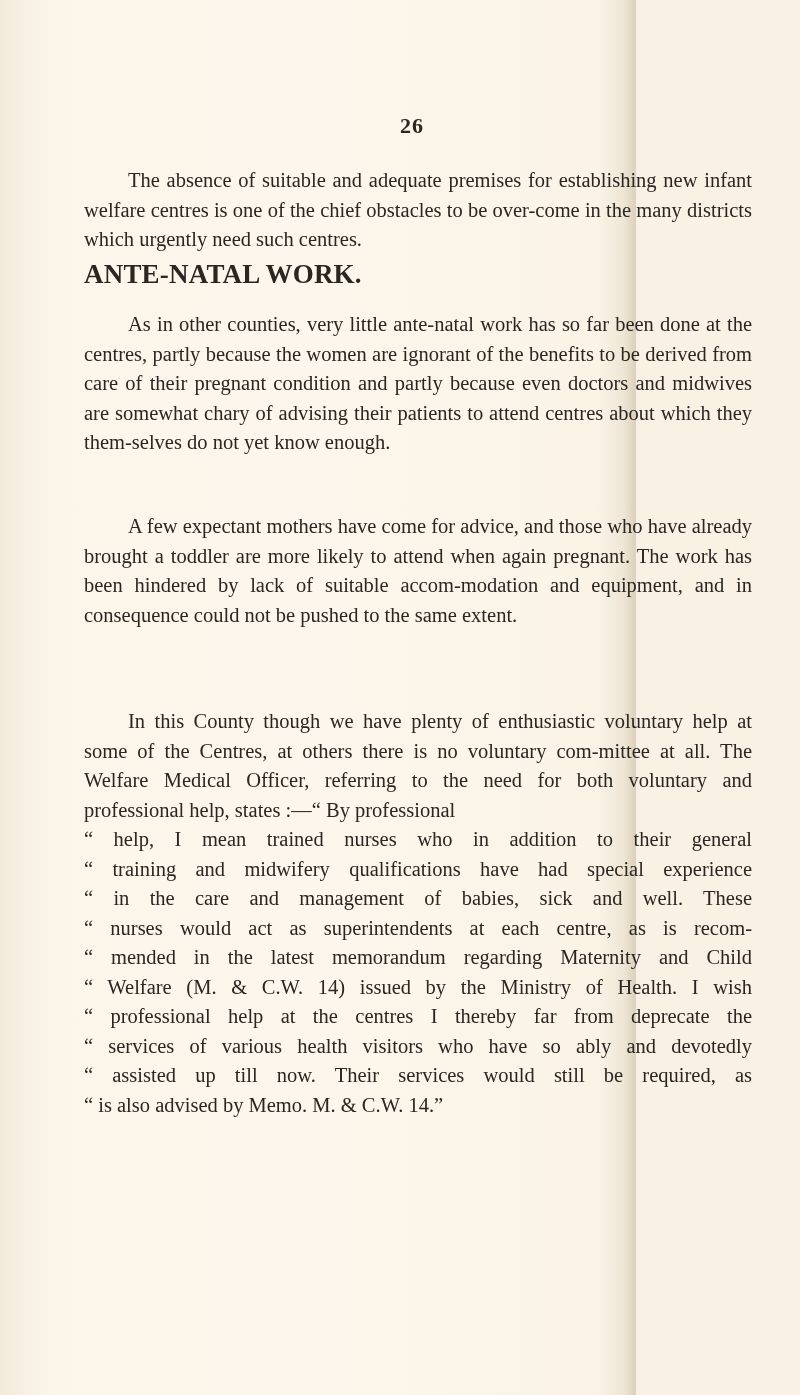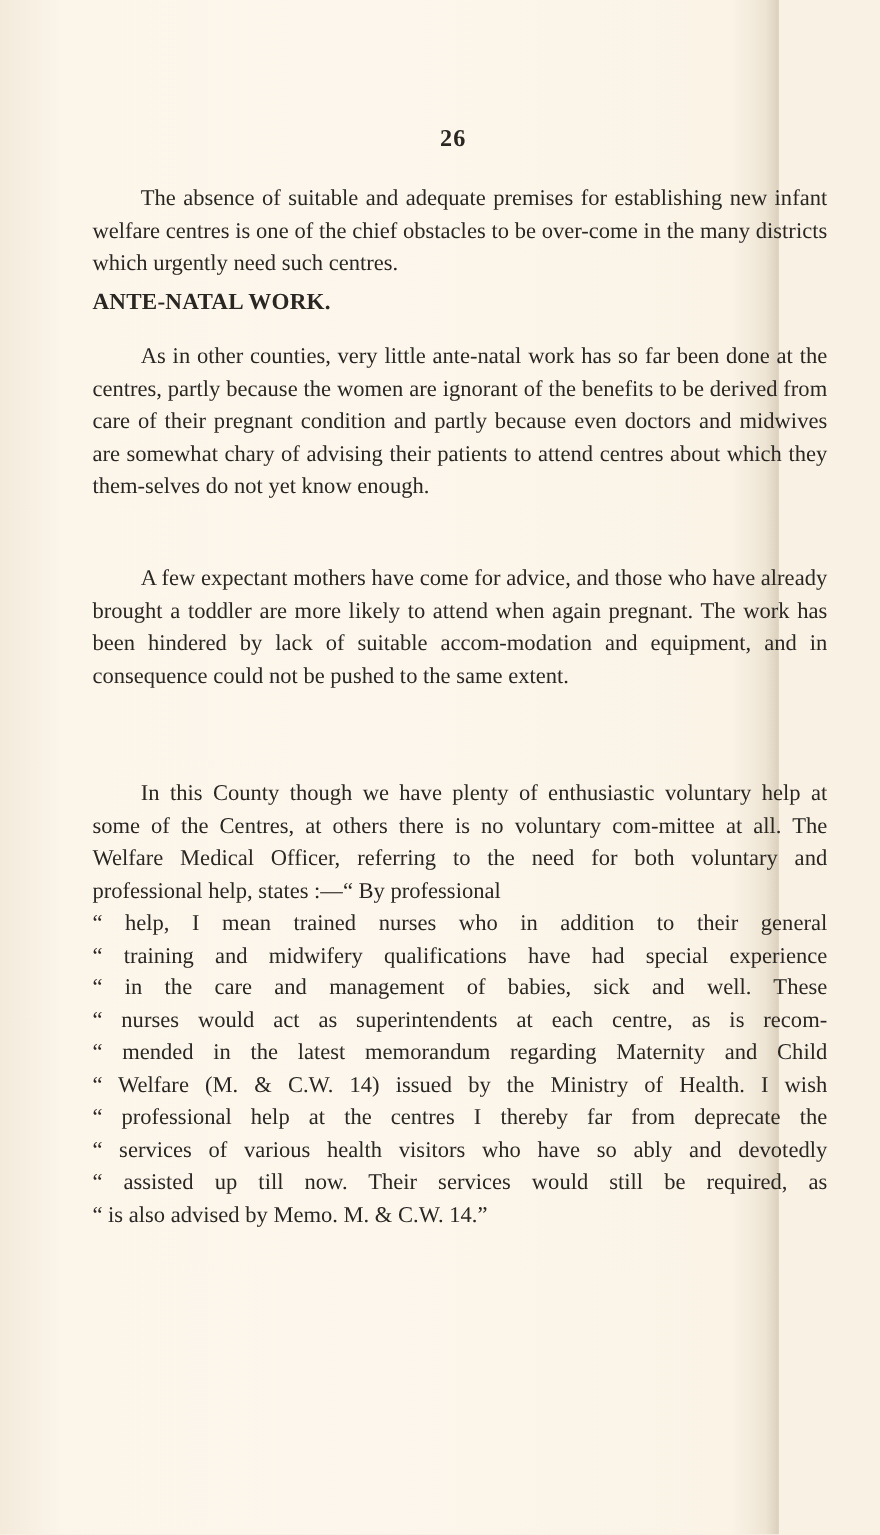--- a/index.html
+++ b/index.html
@@ -11,21 +11,21 @@
       height: 1395px;
       background: #f8f1e4;
       position: relative;
       overflow: hidden;
       font-family: "Liberation Serif", "DejaVu Serif", serif;
       color: #2a2622;
     }
     .page {
       position: absolute;
       left: 0; top: 0;
-      width: 708px;
+      width: 636px;
       height: 1395px;
       background: linear-gradient(90deg, #f3eadb 0%, #fbf5ea 8%, #fcf6ec 50%, #faf3e6 94%, #e9dfcd 100%);
     }
     .right-edge {
       position: absolute;
       right: 0; top: 0;
       width: 12px;
       height: 1395px;
       background: linear-gradient(90deg, rgba(0,0,0,0) 0%, rgba(120,100,70,0.12) 100%);
     }
@@ -51,21 +51,21 @@
     }
     .para {
       margin: 0;
       text-indent: 44px;
     }
     .para.no-indent {
       text-indent: 0;
     }
     .heading {
       margin: 0;
-      font-size: 21px;
+      font-size: 27px;
       letter-spacing: 0.2px;
     }
     .quote-line {
       display: block;
       text-align: justify;
       text-align-last: justify;
     }
     .quote-line.last {
       text-align-last: left;
     }

